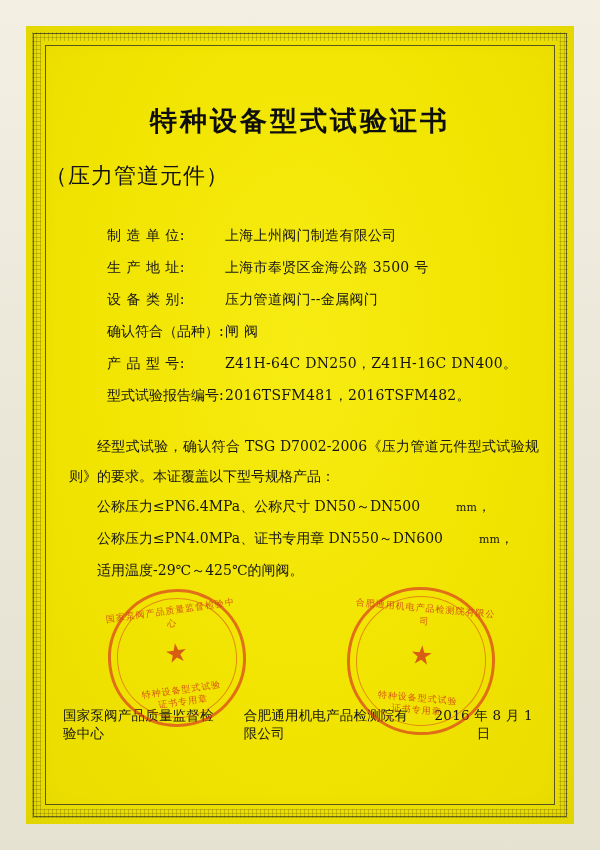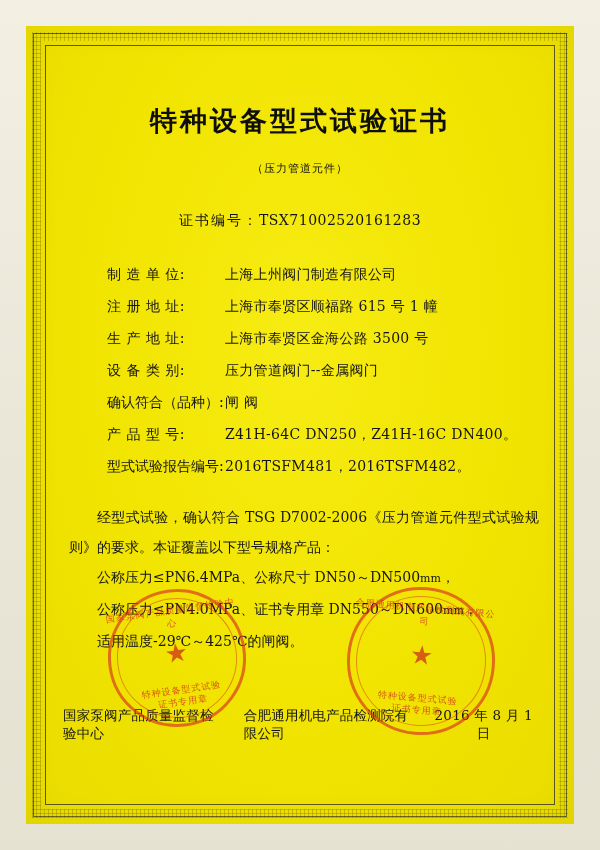--- a/index.html
+++ b/index.html
@@ -80,24 +80,23 @@
   .title {
     text-align: center;
     margin-top: 58px;
     font-family: "DejaVu Serif", serif;
     font-weight: bold;
     font-size: 27px;
     letter-spacing: 3px;
     color: #0e0e0e;
   }
   .subtitle {
-    text-align: center;
     margin-top: 22px;
     font-family: Liberation Sans, sans-serif;
-    font-size: 11px;
+    font-size: 22px;
     letter-spacing: 1px;
     color: #131313;
   }
   .certno {
     text-align: center;
     margin-top: 36px;
     font-family: "DejaVu Serif", serif;
     font-size: 14px;
     letter-spacing: 0.5px;
   }
@@ -134,21 +133,21 @@
     line-height: 30px;
     text-align: justify;
   }
   .body-text .indent { text-indent: 28px; display: block; }
   .spec {
     padding-left: 52px;
     font-family: "DejaVu Serif", serif;
     font-size: 14px;
     line-height: 30px;
   }
-  .small { font-size: 11px; }
+  .small { font-size: 11px; padding-left: 36px; }
   .footer {
     position: absolute;
     left: 0;
     right: 0;
     bottom: 62px;
     padding-left: 18px;
     padding-right: 22px;
     font-family: "DejaVu Serif", serif;
     font-size: 13.5px;
     display: flex;
@@ -224,32 +223,25 @@
   <div class="cert"></div>
   <div class="serrate"></div>
   <div class="frame-outer"></div>
   <div class="frame-inner"></div>
 
   <div class="content">
 
     <div class="title">特种设备型式试验证书</div>
     <div class="subtitle">（压力管道元件）</div>
 
-    <div class="certno">
-      <span class="lbl">证书编号：</span><span>TSX71002520161283</span>
-    </div>
 
     <div class="fields">
       <div class="frow">
         <div class="flabel">制 造 单 位:</div>
         <div class="fvalue">上海上州阀门制造有限公司</div>
-      </div>
-      <div class="frow">
-        <div class="flabel">注 册 地 址:</div>
-        <div class="fvalue">上海市奉贤区顺福路 615 号 1 幢</div>
       </div>
       <div class="frow">
         <div class="flabel">生 产 地 址:</div>
         <div class="fvalue">上海市奉贤区金海公路 3500 号</div>
       </div>
       <div class="frow">
         <div class="flabel">设 备 类 别:</div>
         <div class="fvalue">压力管道阀门--金属阀门</div>
       </div>
       <div class="frow">

